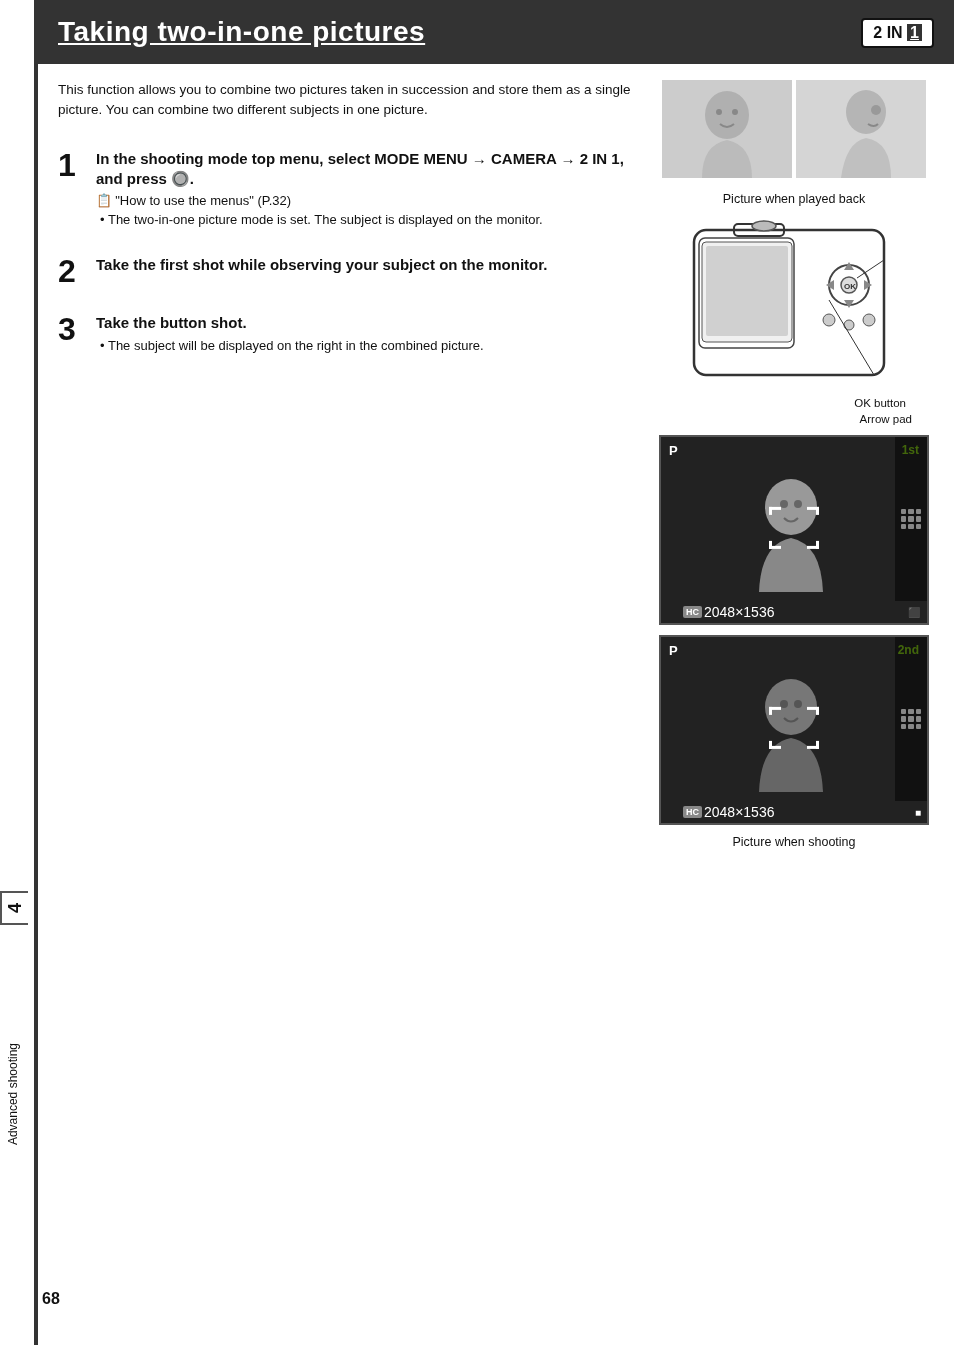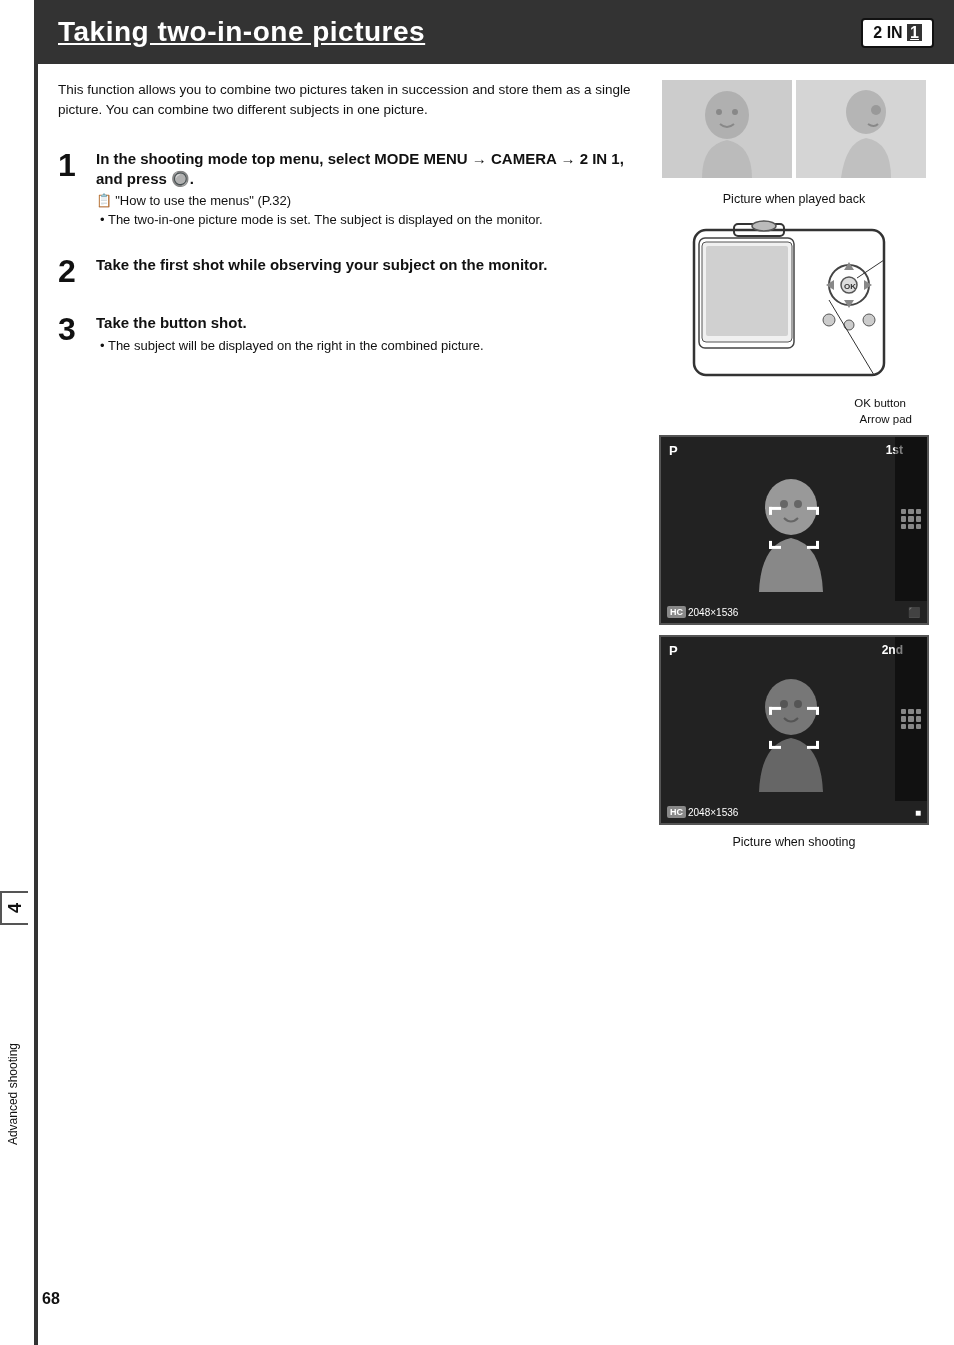--- a/index.html
+++ b/index.html
@@ -207,22 +207,22 @@
       top: 6px;
       left: 8px;
       color: #fff;
       font-size: 13px;
       font-weight: bold;
       background: transparent;
     }
     .screen-shot-label {
       position: absolute;
       top: 6px;
-      right: 24px;
-      color: #ffffff;
+      right: 8px;
+      color: #84cc16;
       font-size: 12px;
       font-weight: bold;
     }
     .bracket-tl {
       width: 12px;
       height: 8px;
       border-top: 3px solid #fff;
       border-left: 3px solid #fff;
       position: absolute;
       top: 0;
@@ -251,39 +251,39 @@
       height: 8px;
       border-bottom: 3px solid #fff;
       border-right: 3px solid #fff;
       position: absolute;
       bottom: 0;
       right: 0;
     }
     .screen-bottom-bar {
       position: absolute;
       bottom: 0;
-      left: 0;
+      left: 16px;
       right: 0;
       height: 22px;
       display: flex;
       align-items: center;
       padding: 0 6px;
       gap: 2px;
     }
     .hc-label {
       background: #888;
       color: #fff;
       font-size: 9px;
       font-weight: bold;
       padding: 1px 3px;
       border-radius: 2px;
     }
     .resolution-text {
       color: #fff;
-      font-size: 10px;
+      font-size: 14px;
     }
     .battery-icon {
       color: #fff;
       font-size: 10px;
       margin-left: auto;
     }
     .screen-right-panel {
       position: absolute;
       right: 0;
       top: 0;

